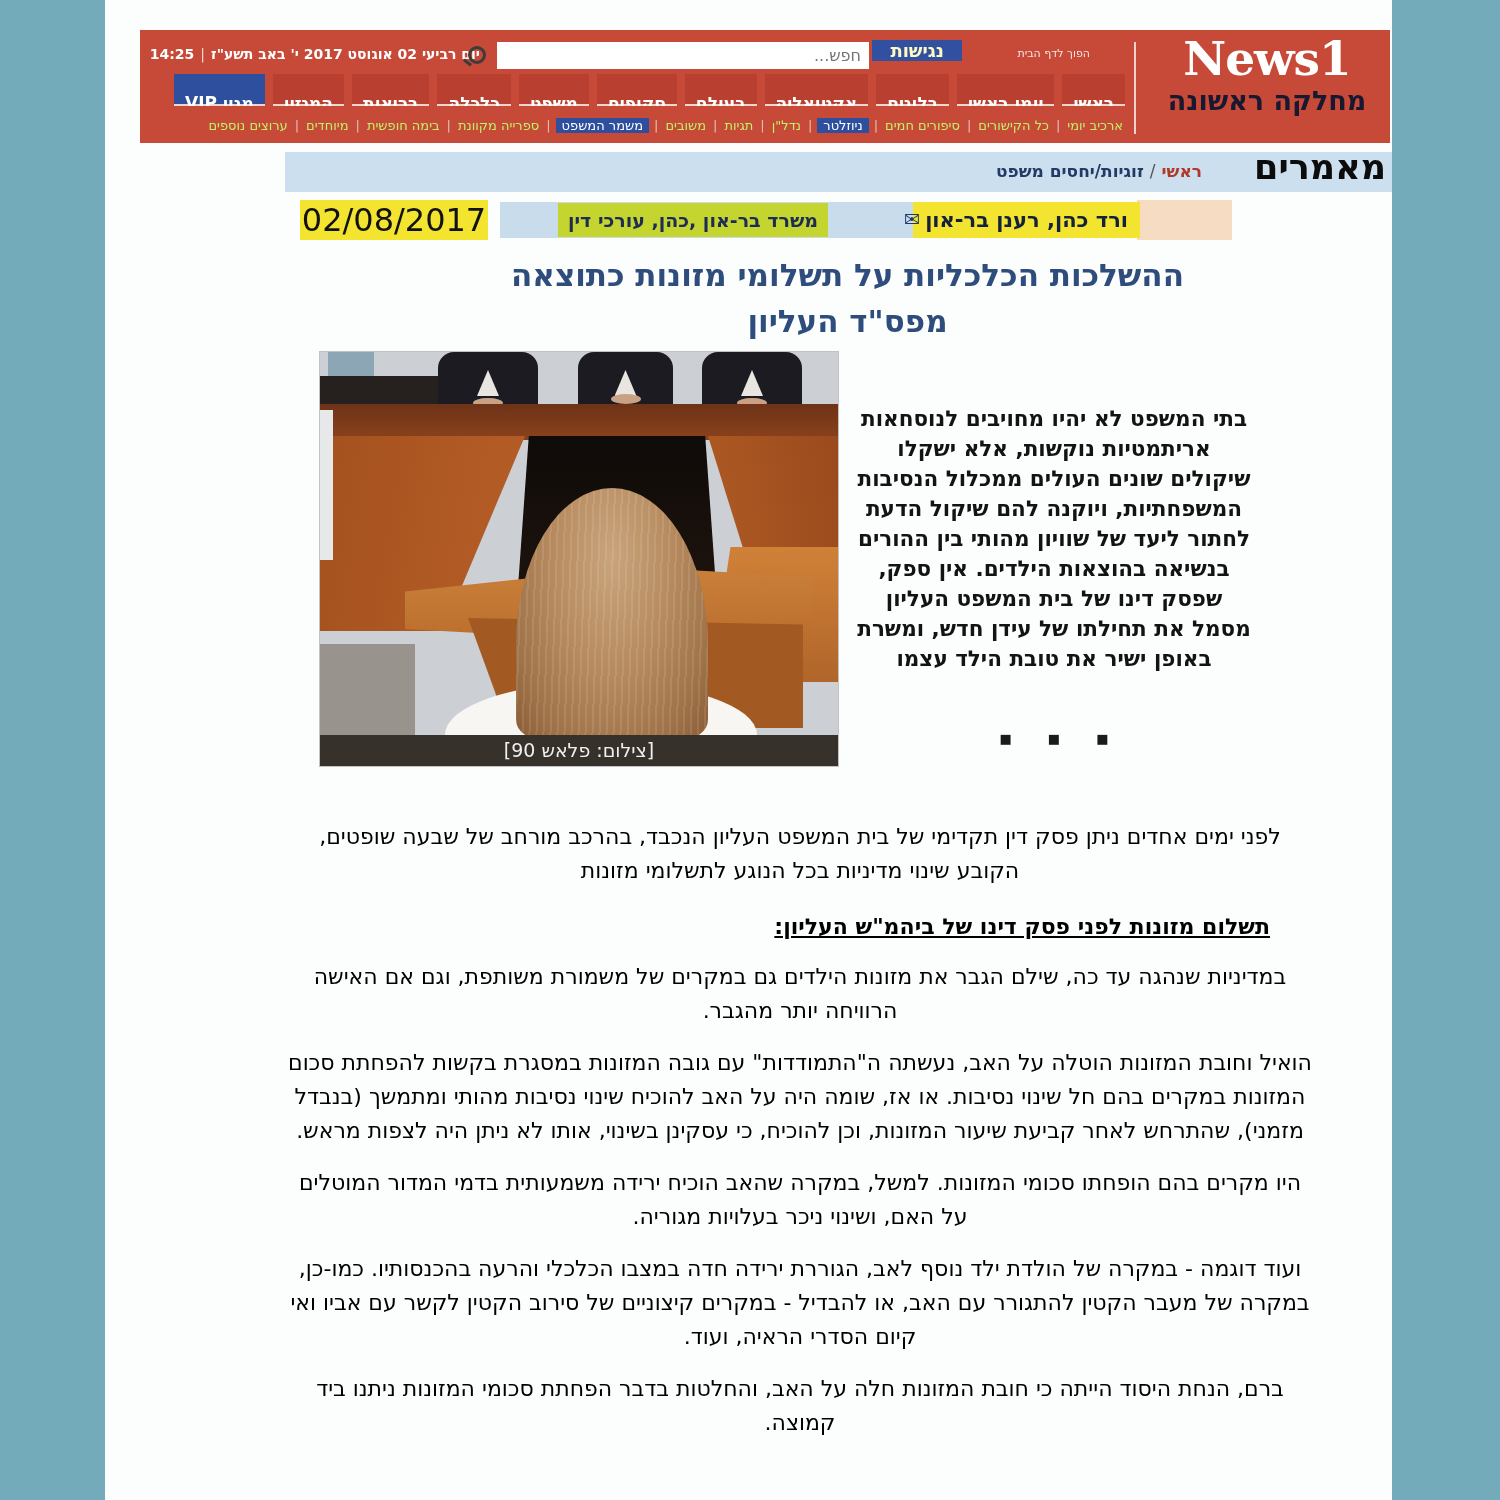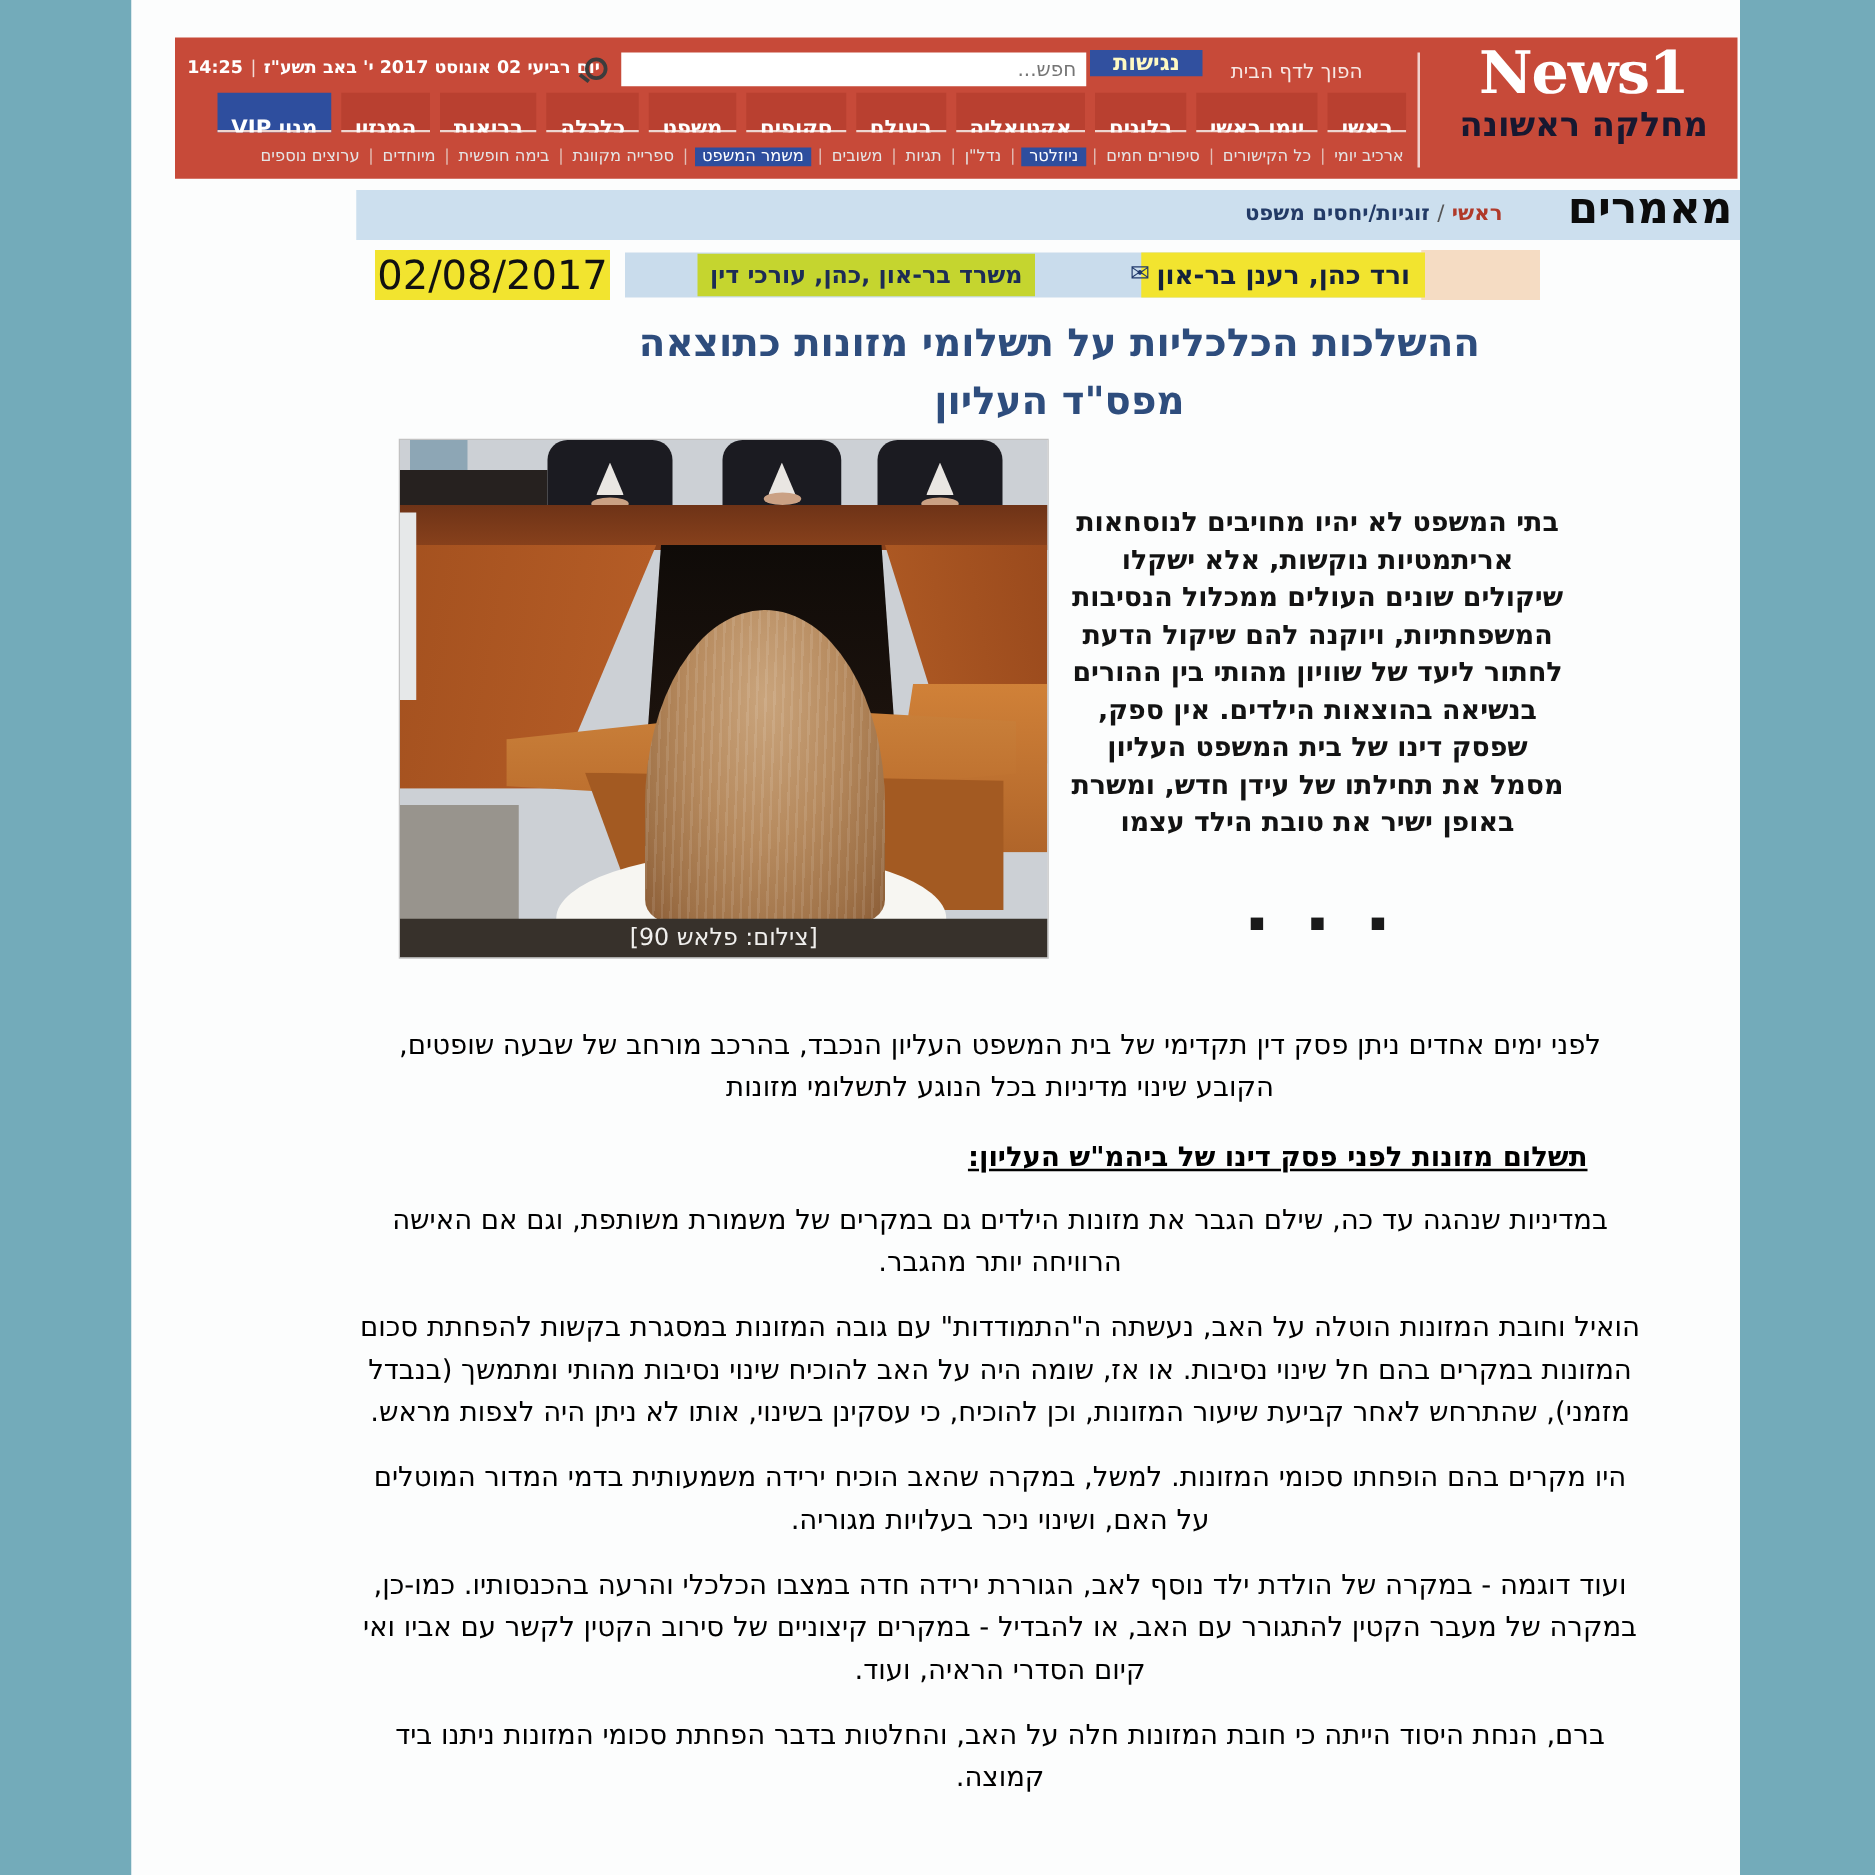--- a/index.html
+++ b/index.html
@@ -7,38 +7,38 @@
           font-family:"DejaVu Sans","Liberation Sans",sans-serif;}
   .paper{position:absolute;left:105px;top:0;width:1287px;height:1500px;background:#fcfdfd;}
 
   
   .redbar{position:absolute;left:35px;top:30px;width:1250px;height:113px;background:#c74a39;}
   .logo-block{position:absolute;right:4px;top:2px;width:238px;text-align:center;direction:rtl;}
   .logo{font-family:"DejaVu Serif","Liberation Serif",serif;font-weight:bold;color:#ffffff;
         font-size:47px;line-height:54px;letter-spacing:-1px;}
   .logo-sub{color:#181830;font-weight:bold;font-size:27px;line-height:30px;}
   .vdivider{position:absolute;right:254px;top:12px;width:2px;height:92px;background:rgba(255,255,255,0.75);}
-  .home-link{position:absolute;right:300px;top:17px;color:#f7e7e3;font-size:16px;direction:rtl;}
+  .home-link{position:absolute;right:300px;top:17px;color:#f7e7e3;font-size:11px;direction:rtl;}
   .access-btn{position:absolute;right:428px;top:10px;background:#31509f;color:#fef9c3;font-size:18px;
               font-weight:bold;padding:0 18px;border:none;direction:rtl;}
   .search-input{position:absolute;left:357px;top:12px;width:356px;height:27px;background:#fff;border:none;
                 font-size:16px;padding:0 8px;direction:rtl;font-family:inherit;color:#222;}
   .mag{position:absolute;left:328px;top:16px;width:12px;height:12px;border:3px solid #3c3c3c;border-radius:50%;}
   .mag::after{content:"";position:absolute;left:-8px;top:12px;width:9px;height:3px;background:#3c3c3c;
               transform:rotate(38deg);}
   .datetime{position:absolute;left:40px;top:16px;width:300px;direction:rtl;color:#ffffff;font-size:14px;
             font-weight:bold;white-space:nowrap;text-align:right;}
   .datetime .dsep{margin:0 6px;font-weight:normal;color:#f2d9d3;}
   .tabs{position:absolute;right:265px;left:8px;top:44px;height:32px;display:flex;direction:rtl;gap:8px;overflow:hidden;}
   .tab{background:rgba(120,20,12,0.18);color:#fff;font-size:17px;font-weight:bold;padding:19px 11px 2px;
        border-bottom:2px solid #eed6d0;white-space:nowrap;}
   .tab.hl{background:#2e4e9e;}
   .links{position:absolute;right:265px;left:8px;top:88px;direction:rtl;text-align:right;color:#f3ded8;
          font-size:13px;white-space:nowrap;overflow:hidden;}
-  .hlink{color:#e5e5e5;padding:1px 2px;}
+  .hlink{color:#bef264;padding:1px 2px;}
   .hlink.hl{background:#2e4e9e;color:#fff;padding:1px 6px;}
   .lsep{margin:0 5px;color:#e3beb6;}
 
   
   .section-bar{position:absolute;left:180px;right:0;top:152px;height:40px;background:#ccdfee;}
   .section-title{position:absolute;right:6px;top:-5px;font-size:35px;font-weight:bold;color:#0c0c0c;direction:rtl;}
   .breadcrumb{position:absolute;right:190px;top:9px;font-size:17px;font-weight:bold;direction:rtl;}
   .bc-home{color:#b03a2a;}
   .bc-sep{color:#555;margin:0 6px;font-weight:normal;}
   .bc-path{color:#223a66;}

